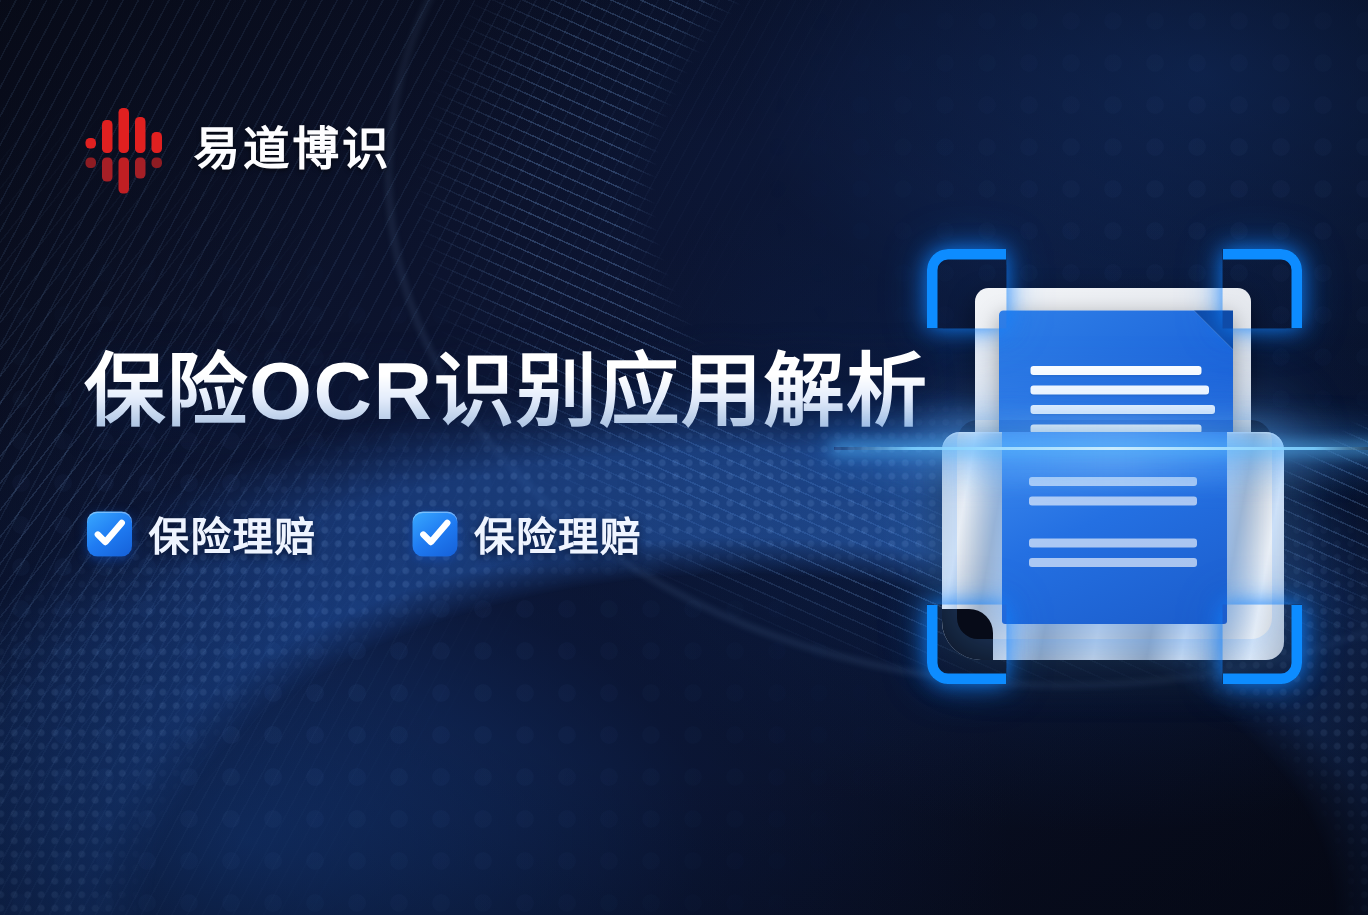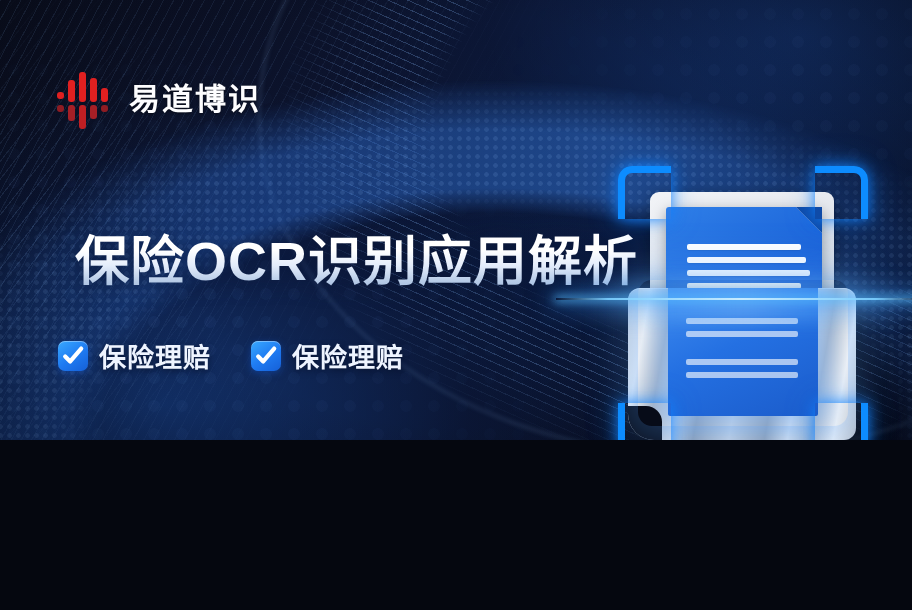--- a/index.html
+++ b/index.html
@@ -2,21 +2,21 @@
 <html lang="zh-CN"><head>
 <meta charset="utf-8">
 <style>
   html,body{margin:0;padding:0;background:#05070f;}
   body{
     font-family:"Liberation Sans","DejaVu Sans",sans-serif;
     -webkit-font-smoothing:antialiased;
   }
   .banner{
     position:relative;
-    width:912px;height:440px;
+    width:912px;height:610px;
     overflow:hidden;
     background:
       radial-gradient(ellipse 680px 420px at 18% 92%, rgba(20,56,120,.85) 0%, rgba(12,32,78,.35) 45%, rgba(0,0,0,0) 75%),
       radial-gradient(ellipse 620px 380px at 88% 8%, rgba(20,52,112,.75) 0%, rgba(10,28,66,.3) 50%, rgba(0,0,0,0) 78%),
       radial-gradient(ellipse 520px 340px at 80% 52%, rgba(12,44,104,.55) 0%, rgba(6,18,48,0) 70%),
       linear-gradient(140deg,#0b0f1f 0%,#0c1430 38%,#0a1128 62%,#070b1a 100%);
     text-decoration: underline;
   }
 
   
@@ -140,27 +140,26 @@
     font-weight:bold;
     letter-spacing:1px;
     line-height:1.12;
     white-space:nowrap;
     background:linear-gradient(180deg,#ffffff 0%,#ffffff 32%,#e3ecfb 58%,#b9cde8 82%,#9fb8dc 100%);
     -webkit-background-clip:text;
     background-clip:text;
     color:transparent;
     -webkit-text-fill-color:transparent;
     filter:drop-shadow(0 3px 10px rgba(8,22,58,.85));
-    margin-left:19px;
   }
 
   
   .tags{
     position:absolute;left:58px;top:336px;
-    display:flex;align-items:center;gap:40px;
+    display:flex;align-items:center;gap:64px;
   }
   .tag{display:flex;align-items:center;gap:11px;}
   .tick{
     width:30px;height:30px;border-radius:7px;
     background:linear-gradient(145deg,#39a9ff 0%,#1f7bf2 52%,#1560d8 100%);
     box-shadow:0 2px 7px rgba(18,80,190,.55), inset 0 1px 0 rgba(255,255,255,.35);
     position:relative;flex:0 0 auto;
   }
   .tick svg{position:absolute;left:0;top:0;}
   .tag-label{

